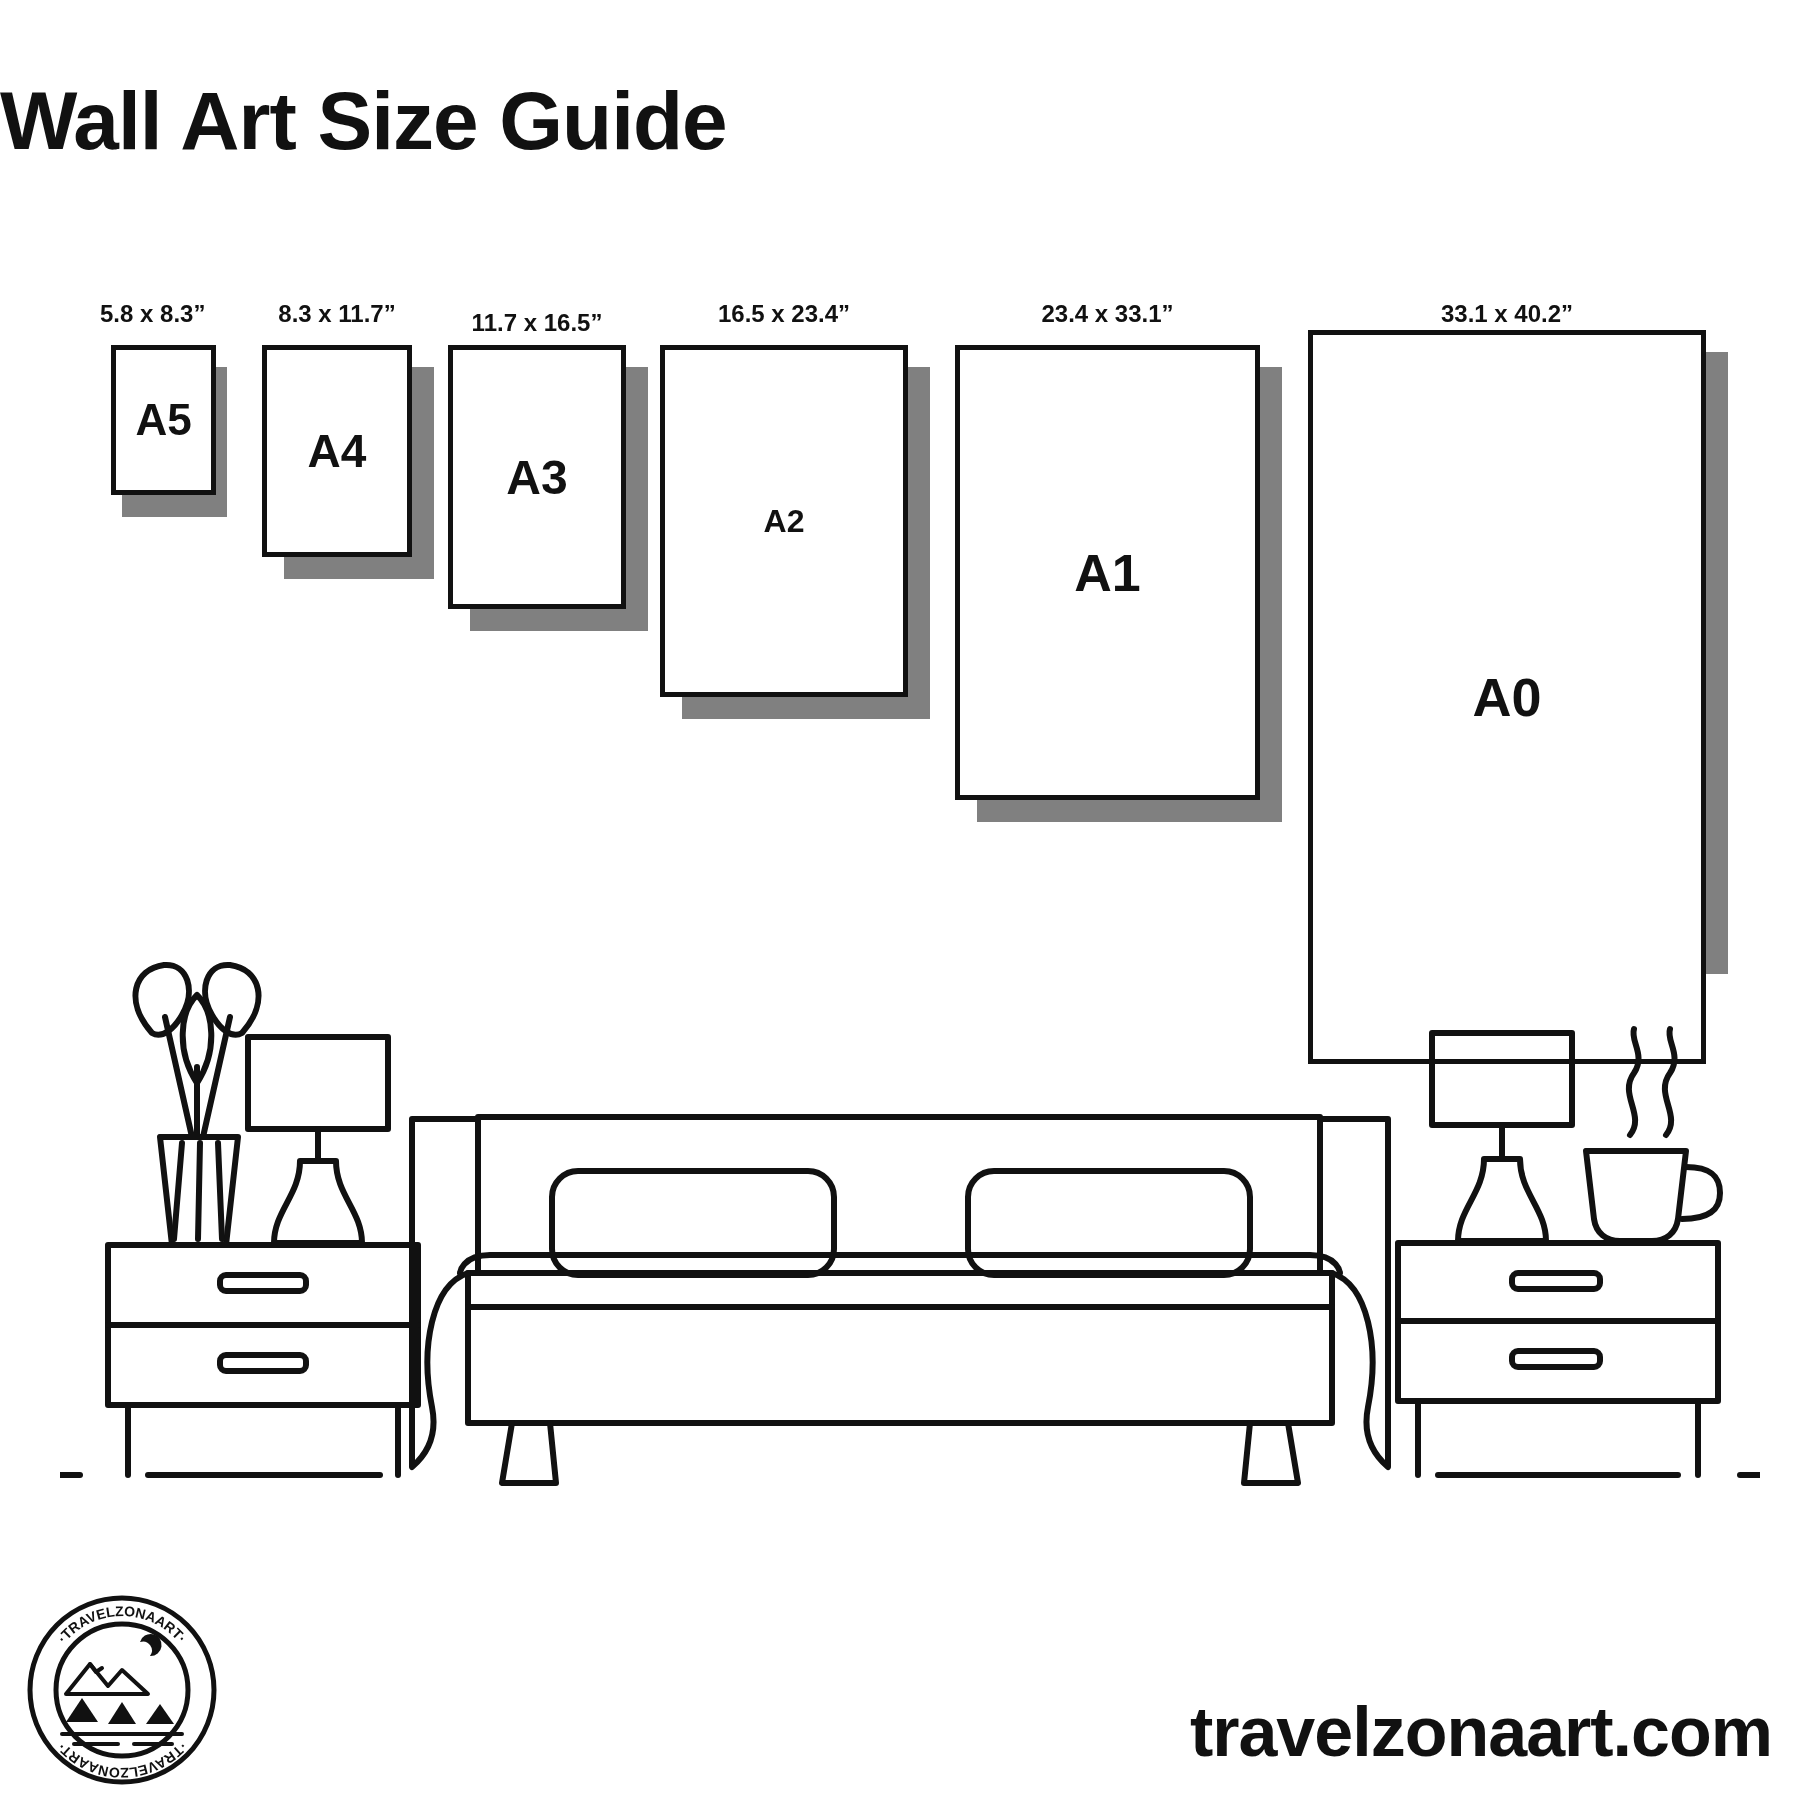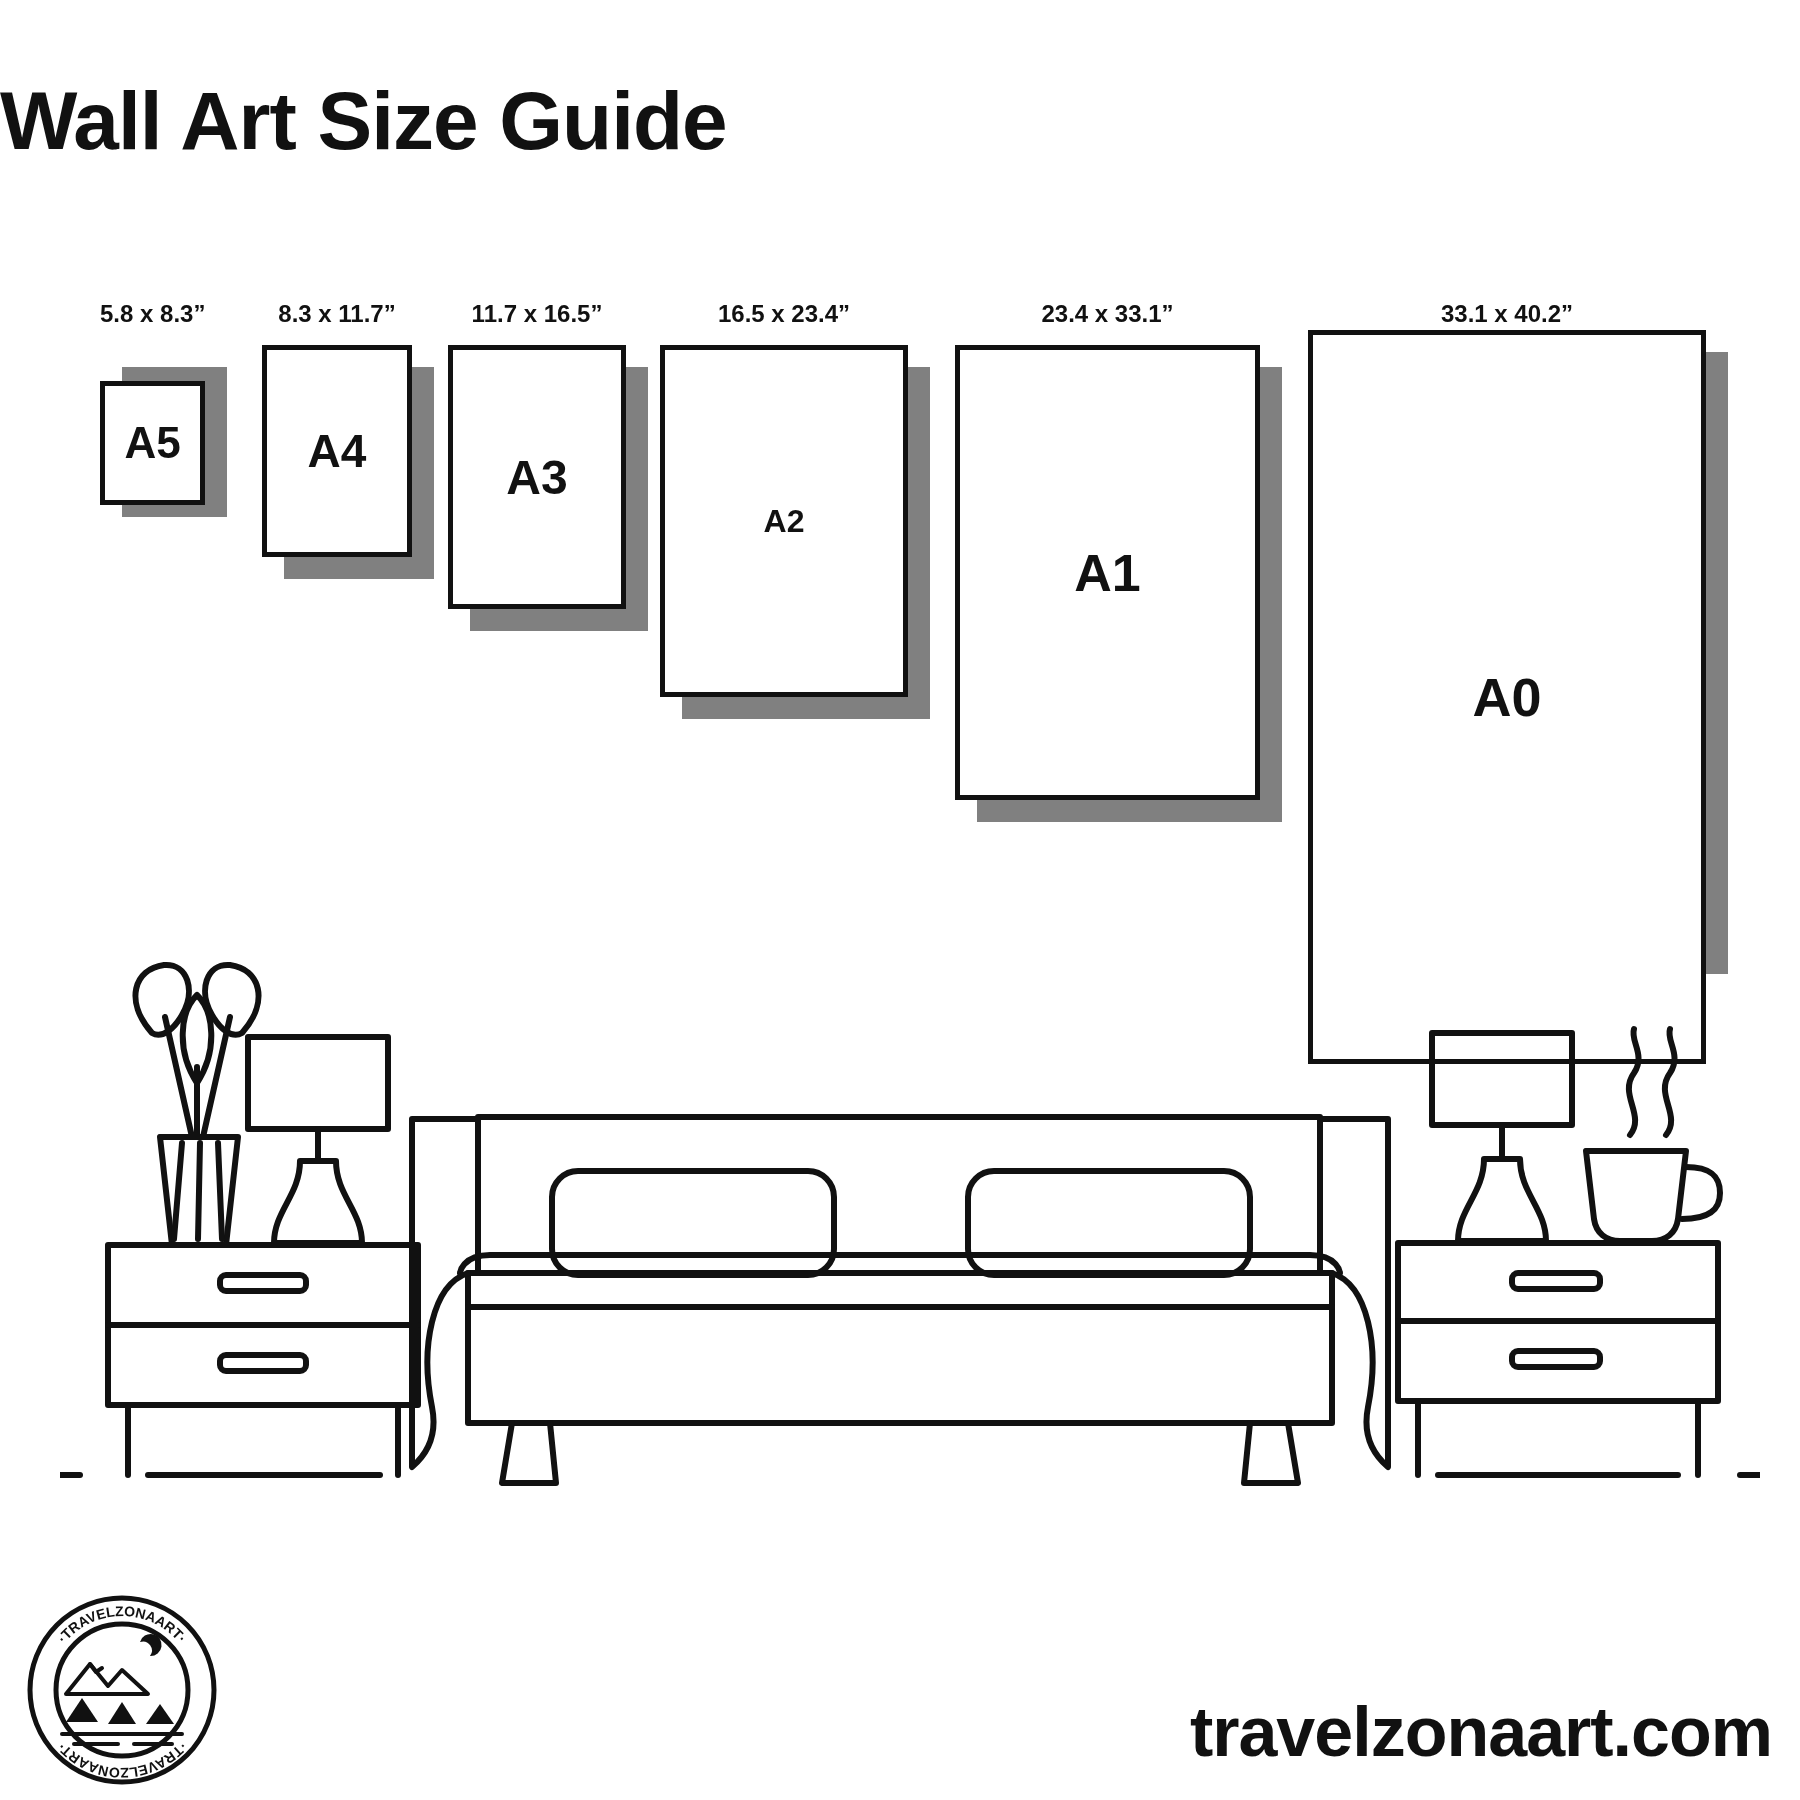--- a/index.html
+++ b/index.html
@@ -102,33 +102,33 @@
 </style>
 </head>
 <body>
 
 <div id="page-title">Wall Art Size Guide</div>
 
 <div id="frames-row">
     <div class="frame-group" style="left: 100px; top: 0px; width: 105px;">
       <div class="frame-dim" style="top: 300px;">5.8 x 8.3”</div>
       <div class="frame-shadow" style="left: 22px; top: 367px; width: 105px; height: 150px;"></div>
-      <div class="frame-box" style="left: 0px; top: 345px; width: 105px; height: 124px; margin-top: 36px;">
+      <div class="frame-box" style="left: 11px; top: 345px; width: 105px; height: 150px;">
         <span class="frame-label" style="font-size: 44px;">A5</span>
       </div>
     </div>
     <div class="frame-group" style="left: 262px; top: 0px; width: 150px;">
       <div class="frame-dim" style="top: 300px;">8.3 x 11.7”</div>
       <div class="frame-shadow" style="left: 22px; top: 367px; width: 150px; height: 212px;"></div>
       <div class="frame-box" style="left: 0px; top: 345px; width: 150px; height: 212px; justify-content: center;">
         <span class="frame-label" style="font-size: 46px;">A4</span>
       </div>
     </div>
     <div class="frame-group" style="left: 448px; top: 0px; width: 178px;">
-      <div class="frame-dim" style="top: 300px;">11.7 x 16.5”</div>
+      <div class="frame-dim" style="top: 309px;">11.7 x 16.5”</div>
       <div class="frame-shadow" style="left: 22px; top: 367px; width: 178px; height: 264px;"></div>
       <div class="frame-box" style="left: 0px; top: 345px; width: 178px; height: 264px;">
         <span class="frame-label" style="font-size: 48px;">A3</span>
       </div>
     </div>
     <div class="frame-group" style="left: 660px; top: 0px; width: 248px;">
       <div class="frame-dim" style="top: 300px;">16.5 x 23.4”</div>
       <div class="frame-shadow" style="left: 22px; top: 367px; width: 248px; height: 352px;"></div>
       <div class="frame-box" style="left: 0px; top: 345px; width: 248px; height: 352px;">
         <span class="frame-label" style="font-size: 32px;">A2</span>

